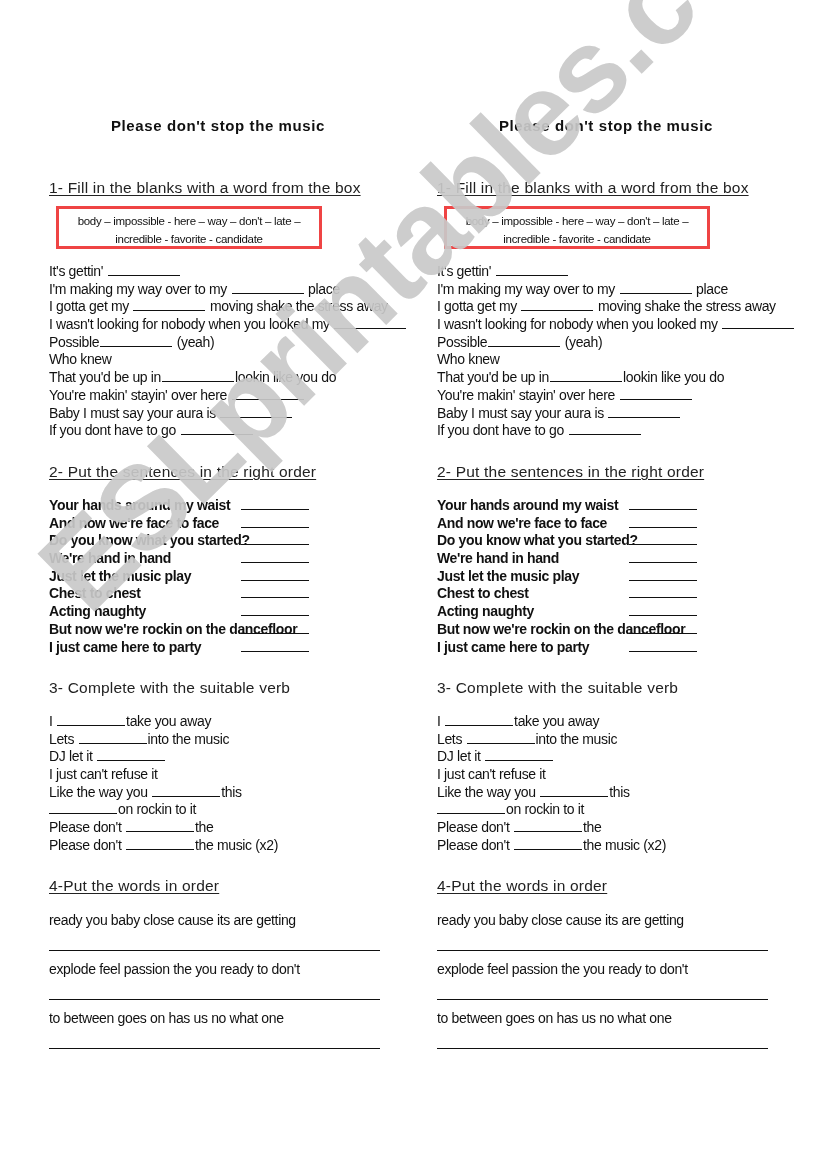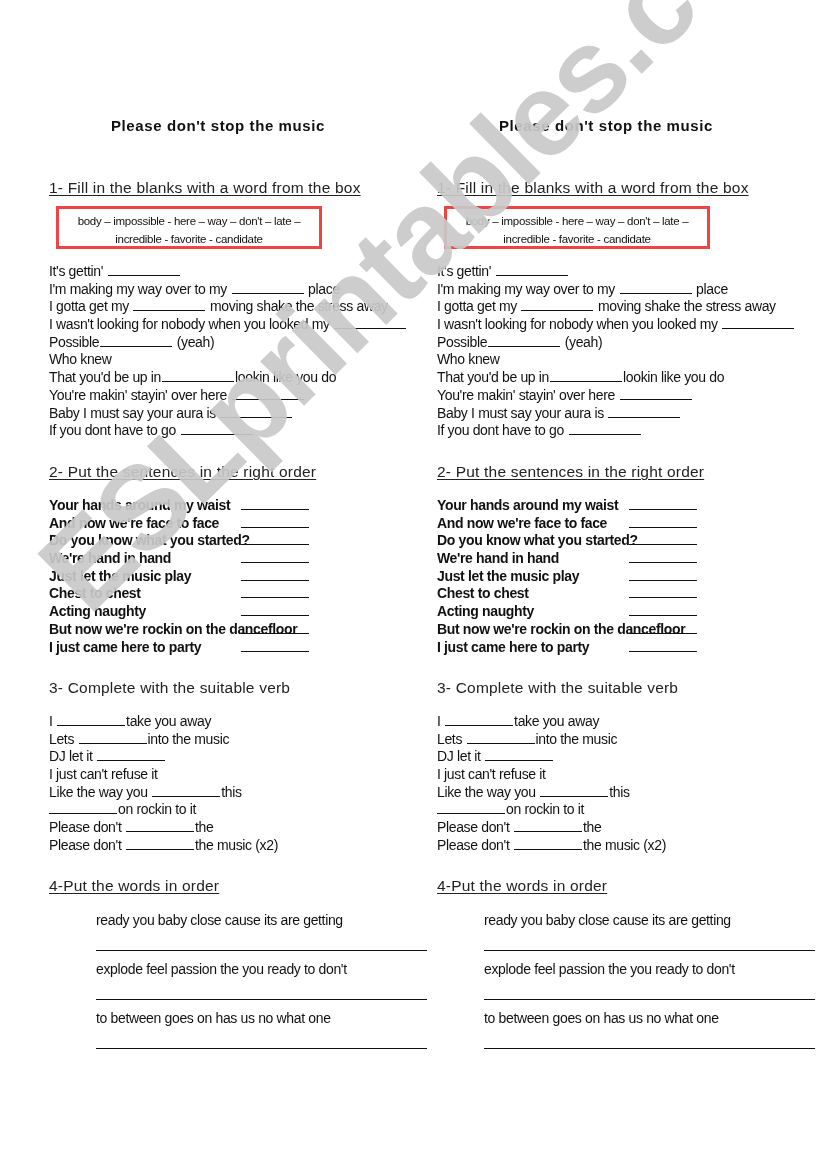--- a/index.html
+++ b/index.html
@@ -14,21 +14,21 @@
     .h1 { top: 163px; }
     .h2 { top: 447px; }
     .h3 { top: 663px; }
     .h4 { top: 861px; }
     .wordbox { position: absolute; left: 7px; top: 190px; width: 266px; height: 43px; border: 3px solid #ef4444; box-sizing: border-box; font-size: 11.5px; text-align: center; line-height: 18px; padding-top: 3px; letter-spacing: -0.3px; }
     .lines { position: absolute; left: 0; font-size: 14px; letter-spacing: -0.35px; }
     .line { height: 17.7px; line-height: 17.7px; white-space: nowrap; position: relative; }
     .s1 { top: 247px; }
     .s2 { top: 481px; width: 270px; font-weight: bold; }
     .s3 { top: 697px; }
-    .s4 { top: 895px; margin-left: 47px; }
+    .s4 { top: 895px; }
     .blank { display: inline-block; border-bottom: 1px solid #111; height: 12px; vertical-align: baseline; margin: 0 1px; }
     .w72 { width: 72px; }
     .w68 { width: 68px; }
     .s2 .line .blank { position: absolute; left: 191px; top: 0; width: 68px; }
     .answer-line { height: 1px; border-bottom: 1px solid #111; width: 331px; margin-top: 20px; margin-bottom: 9px; }
     .s4 .line { height: 18px; line-height: 18px; }
     .watermark { position: absolute; left: 60px; top: 520px; font-size: 118px; font-weight: bold; color: #c9c9c9; transform-origin: left center; transform: rotate(-44.5deg); white-space: nowrap; letter-spacing: -2px; pointer-events: none; font-family: "Liberation Sans", sans-serif; opacity: 0.92; }
   </style>
 </head>
 <body>

